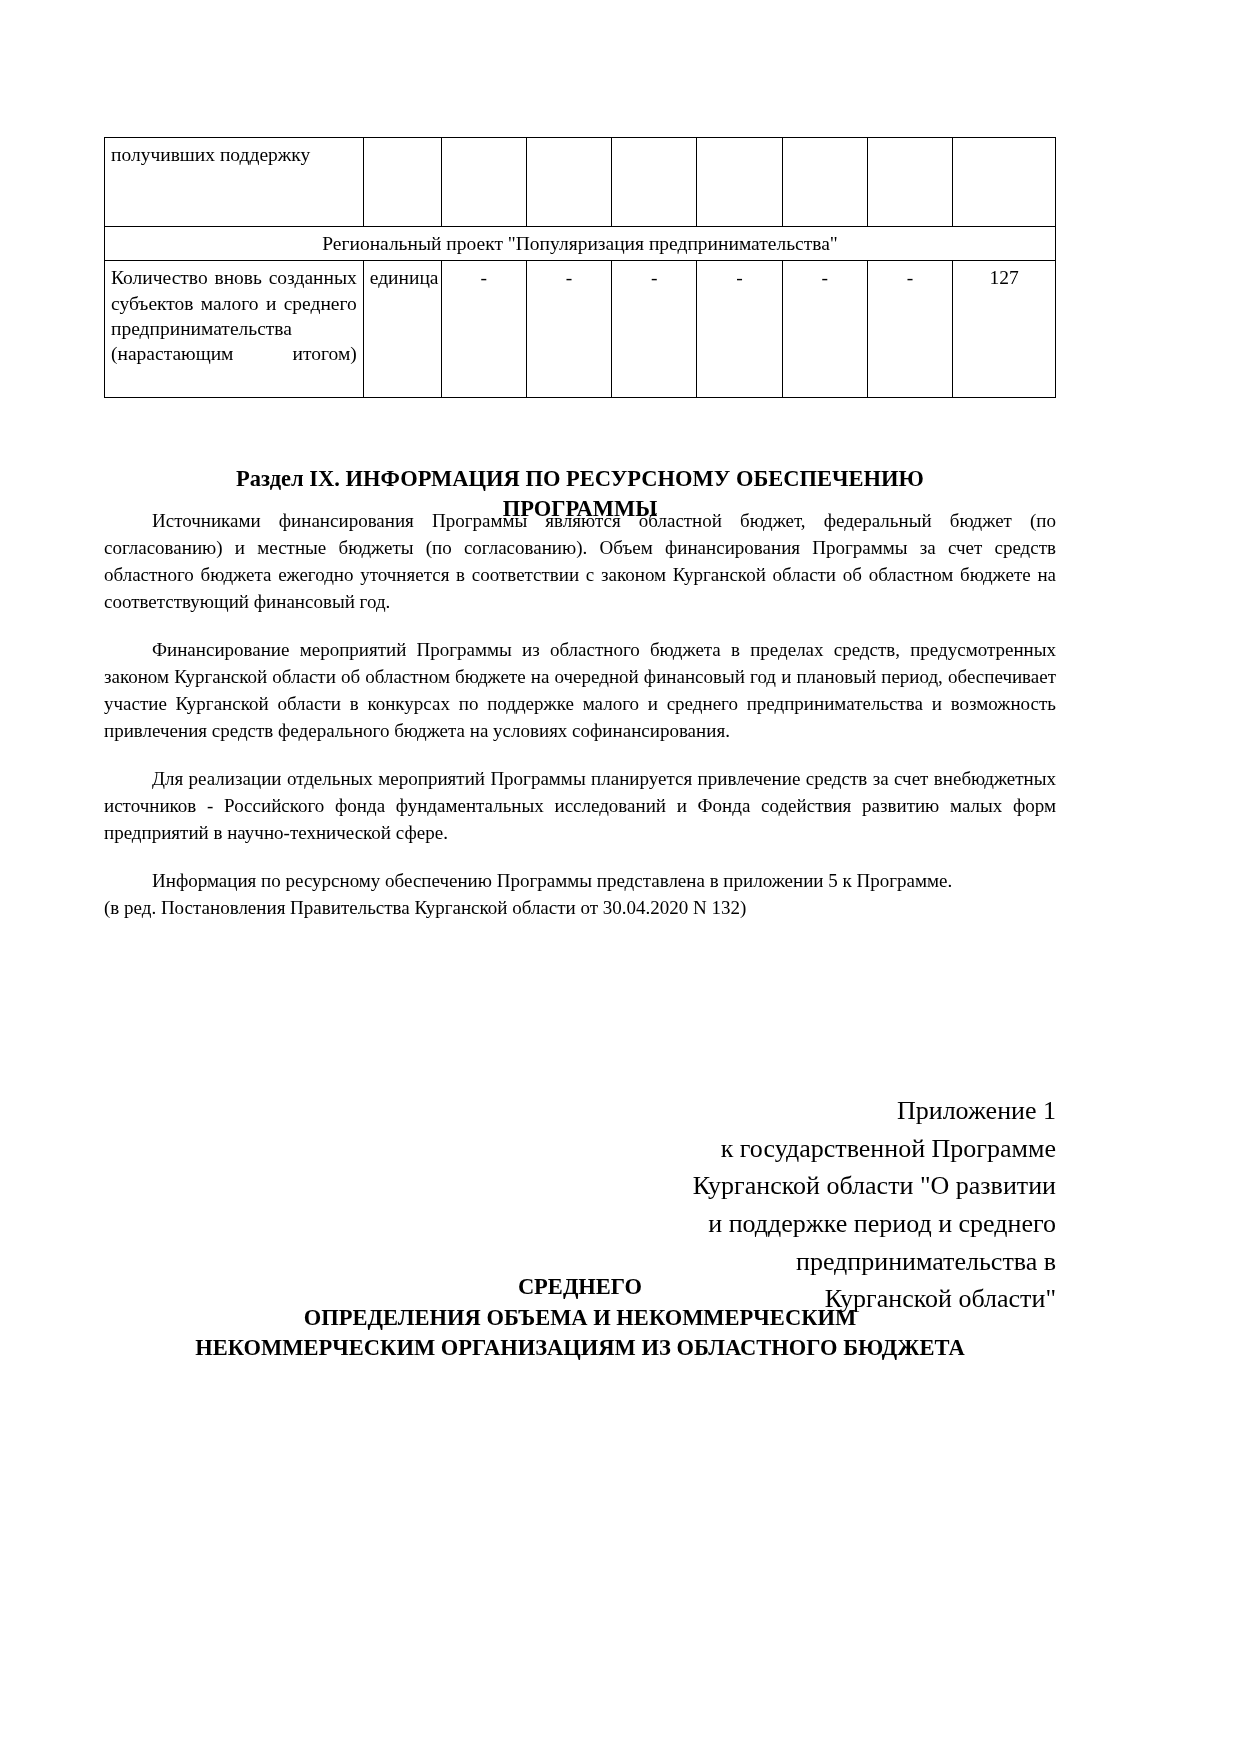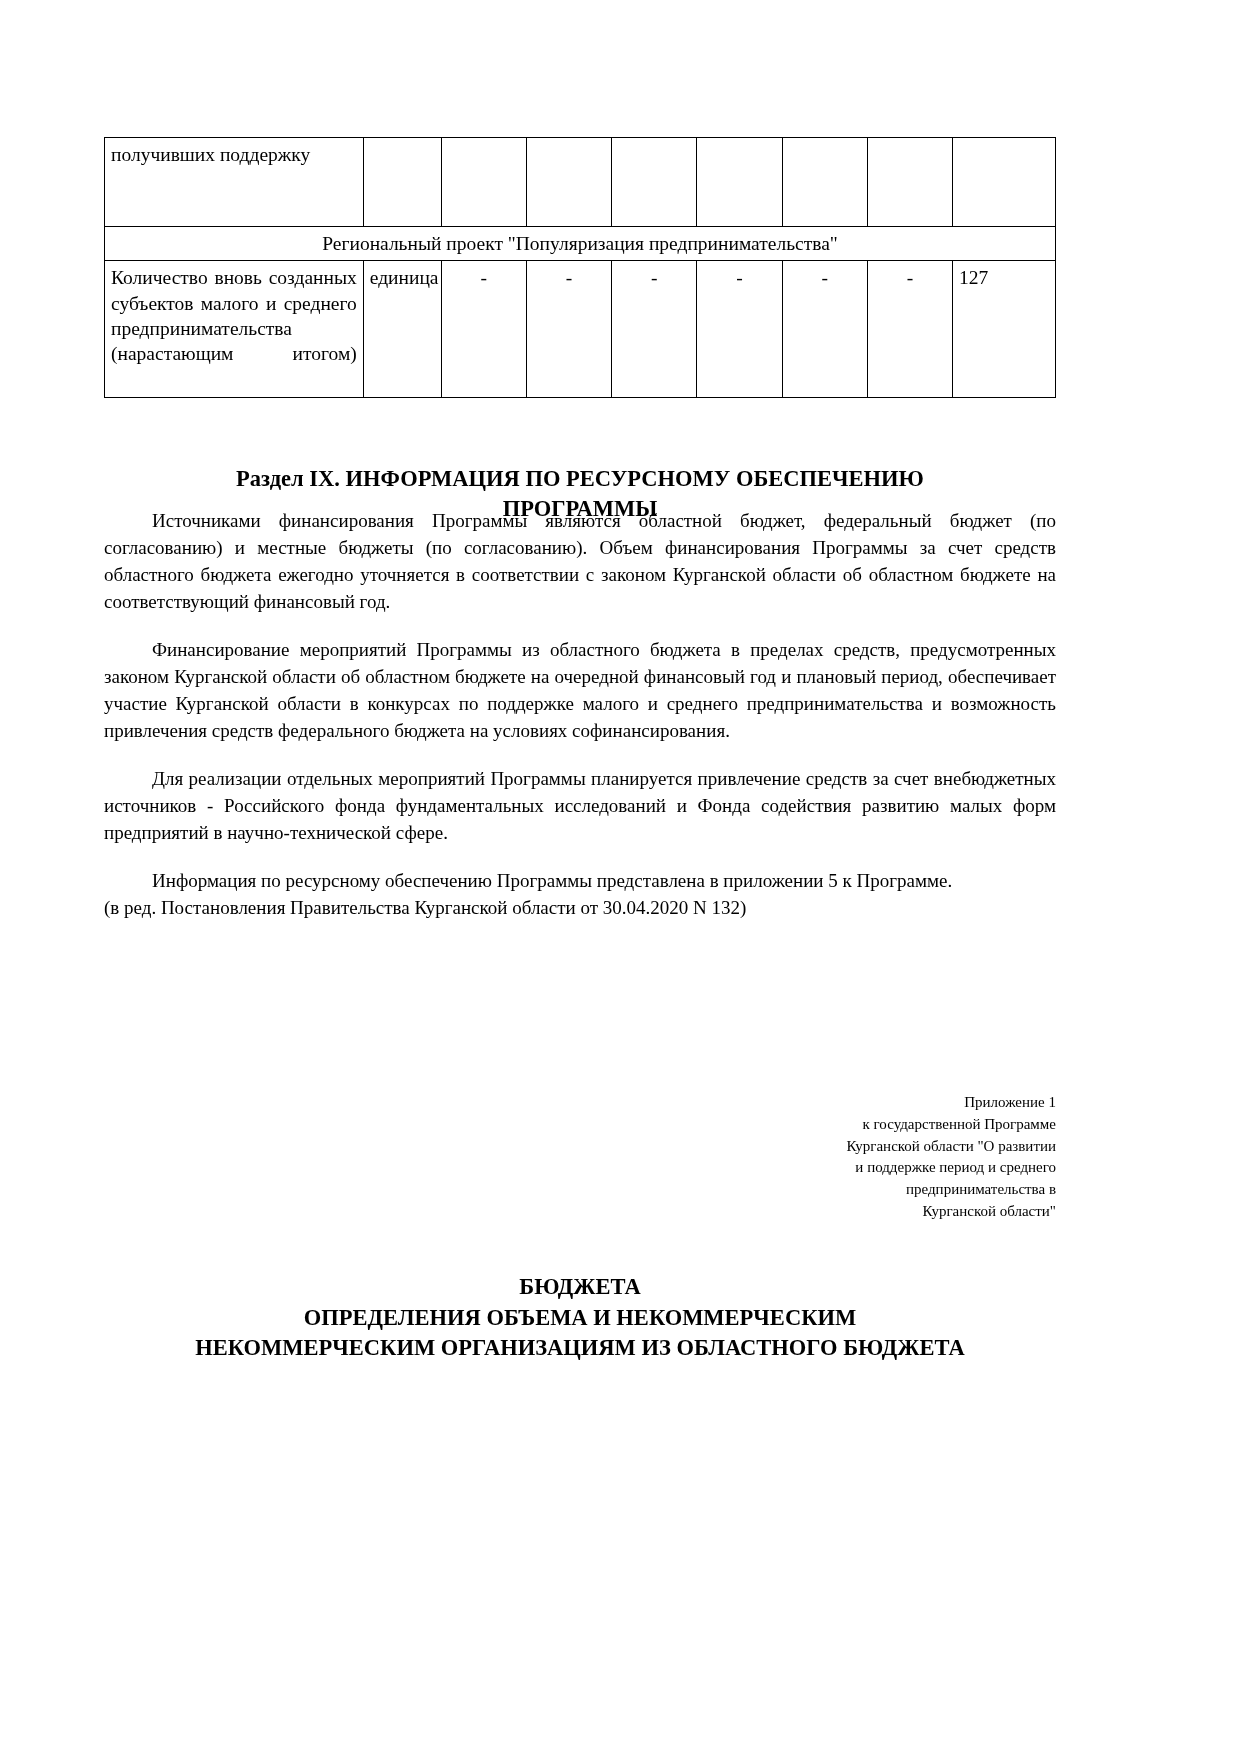--- a/index.html
+++ b/index.html
@@ -42,21 +42,21 @@
     line-height: 1.30;
   }
   table.doc-table td {
     border: 1.6px solid #000000;
     padding: 4px 6px 4px 6px;
     vertical-align: top;
   }
   td.c-name   { width: 236px; text-align: justify; text-align-last: justify; }
   td.c-unit   { width: 62px;  text-align: center; }
   td.c-val    { width: 69px;  text-align: center; }
-  td.c-last   { width: 86px;  }
+  td.c-last   { width: 86px;  text-align: center; }
   .merged-title {
     text-align: center;
     padding-top: 7px;
     padding-bottom: 7px;
   }
   .tall { height: 80px; }
   .tall2 { height: 128px; }
 
   
   .section-heading {
@@ -92,21 +92,21 @@
     margin-bottom: 0;
   }
 
   
   .appendix {
     position: absolute;
     left: 600px;
     top: 1092px;
     width: 456px;
     text-align: right;
-    font-size: 15px;
+    font-size: 26px;
     line-height: 1.45;
   }
   .appendix div { white-space: nowrap; }
 
   
   .final-title {
     position: absolute;
     left: 104px;
     top: 1272px;
     width: 952px;
@@ -171,18 +171,18 @@
   <div class="appendix">
     <div>Приложение 1</div>
     <div>к государственной Программе</div>
     <div>Курганской области "О развитии</div>
     <div>и поддержке период и среднего</div>
     <div>предпринимательства в</div>
     <div>Курганской области"</div>
   </div>
 
   <div class="final-title">
-    <div>БЮДЖЕТА</div>
+    <div>СРЕДНЕГО</div>
     <div>ОПРЕДЕЛЕНИЯ ОБЪЕМА И НЕКОММЕРЧЕСКИМ</div>
     <div>НЕКОММЕРЧЕСКИМ ОРГАНИЗАЦИЯМ ИЗ ОБЛАСТНОГО БЮДЖЕТА</div>
   </div>
 
 </div>
 
 </body></html>

